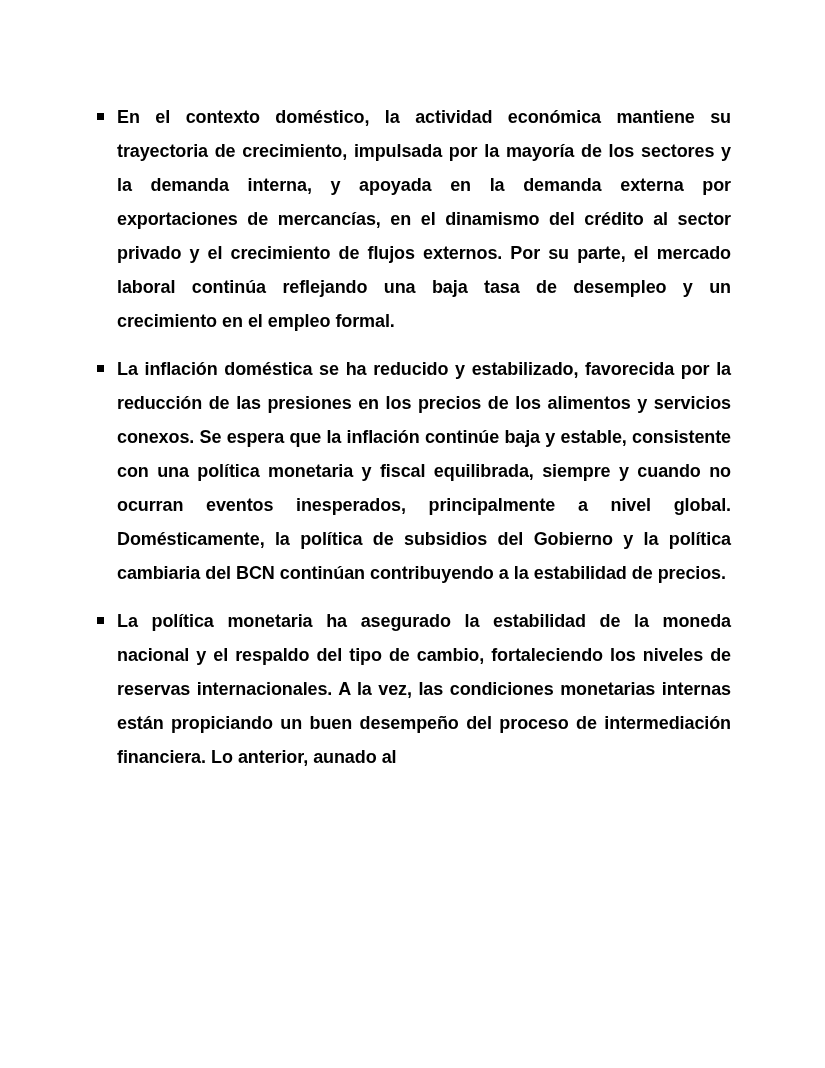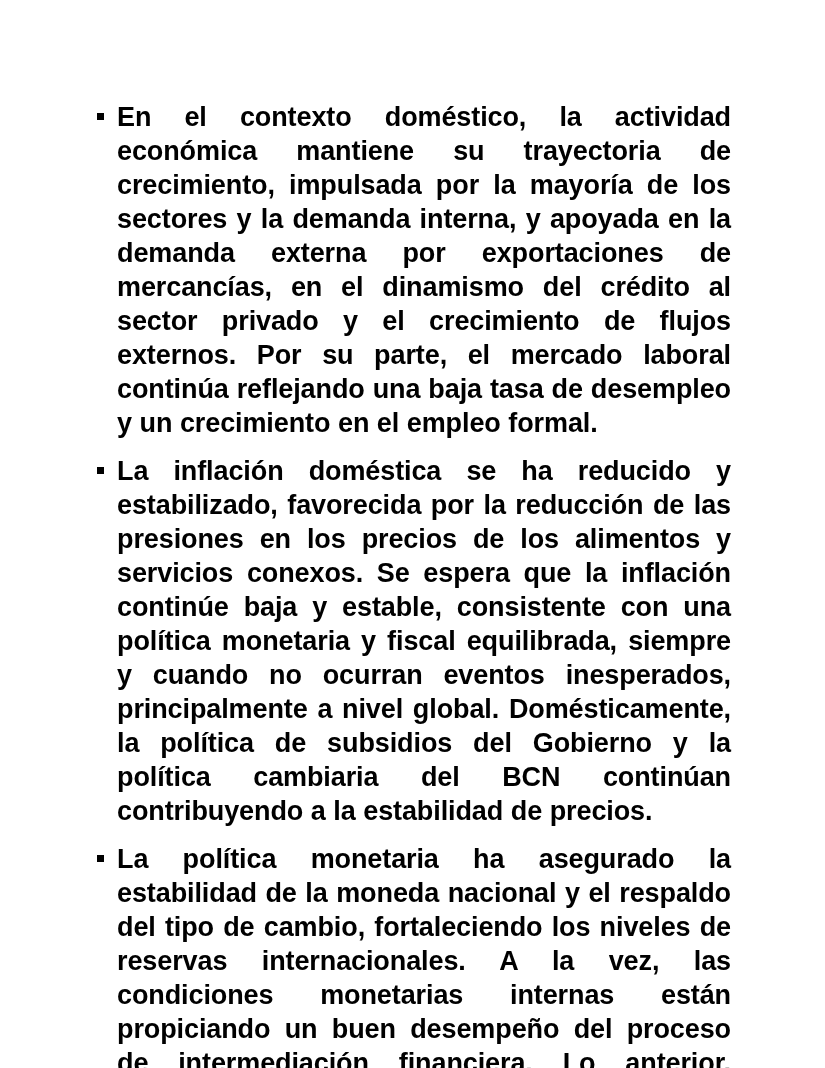--- a/index.html
+++ b/index.html
@@ -33,21 +33,21 @@
   
   .bullet-para {
     position: relative;
     padding-left: 20px;
     margin: 0 0 14px 0;
     text-align: justify;
     text-justify: inter-word;
     color: #000000;
     font-family: "Liberation Sans", sans-serif;
     font-weight: bold;
-    font-size: 27px;
+    font-size: 18px;
     line-height: 34px;
     letter-spacing: -0.1px;
     word-spacing: 0.2px;
     -webkit-font-smoothing: antialiased;
   }
 
   .bullet-para:last-child {
     margin-bottom: 0;
   }
 

